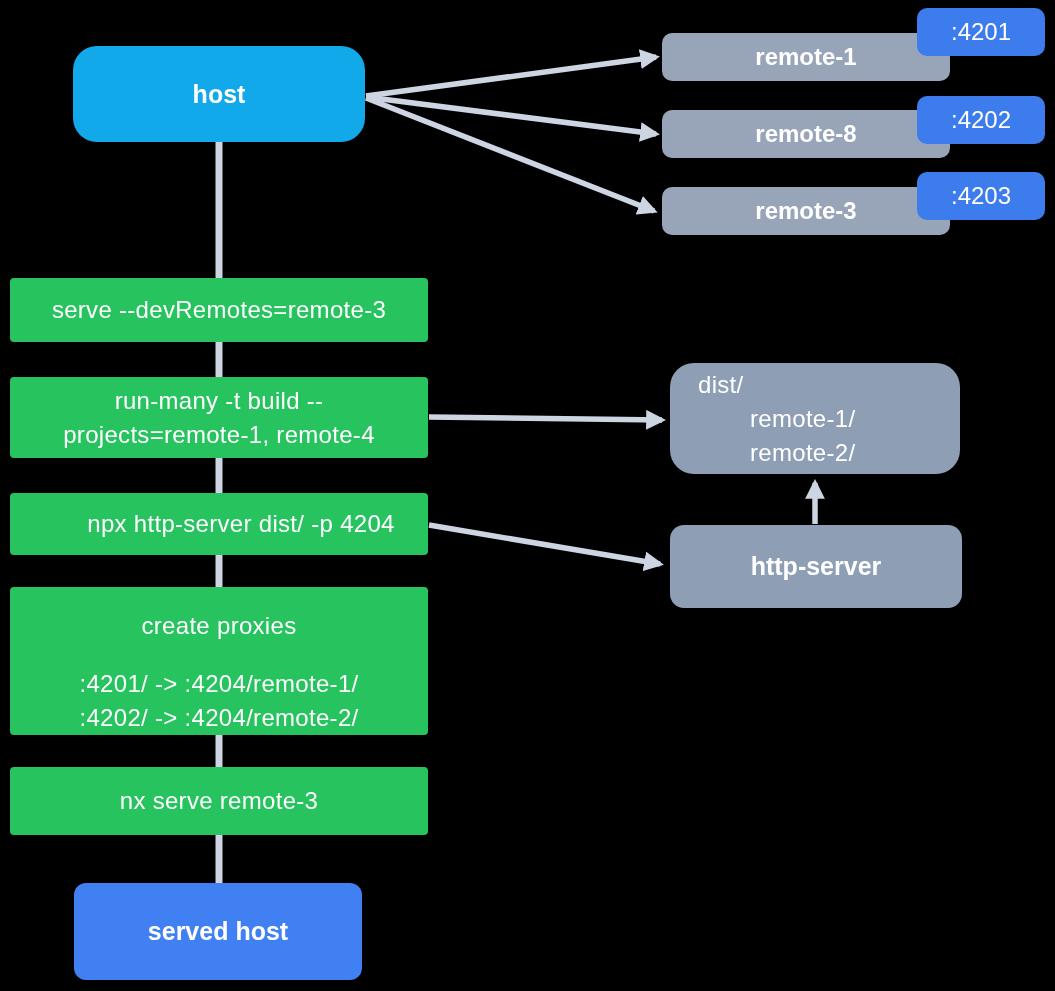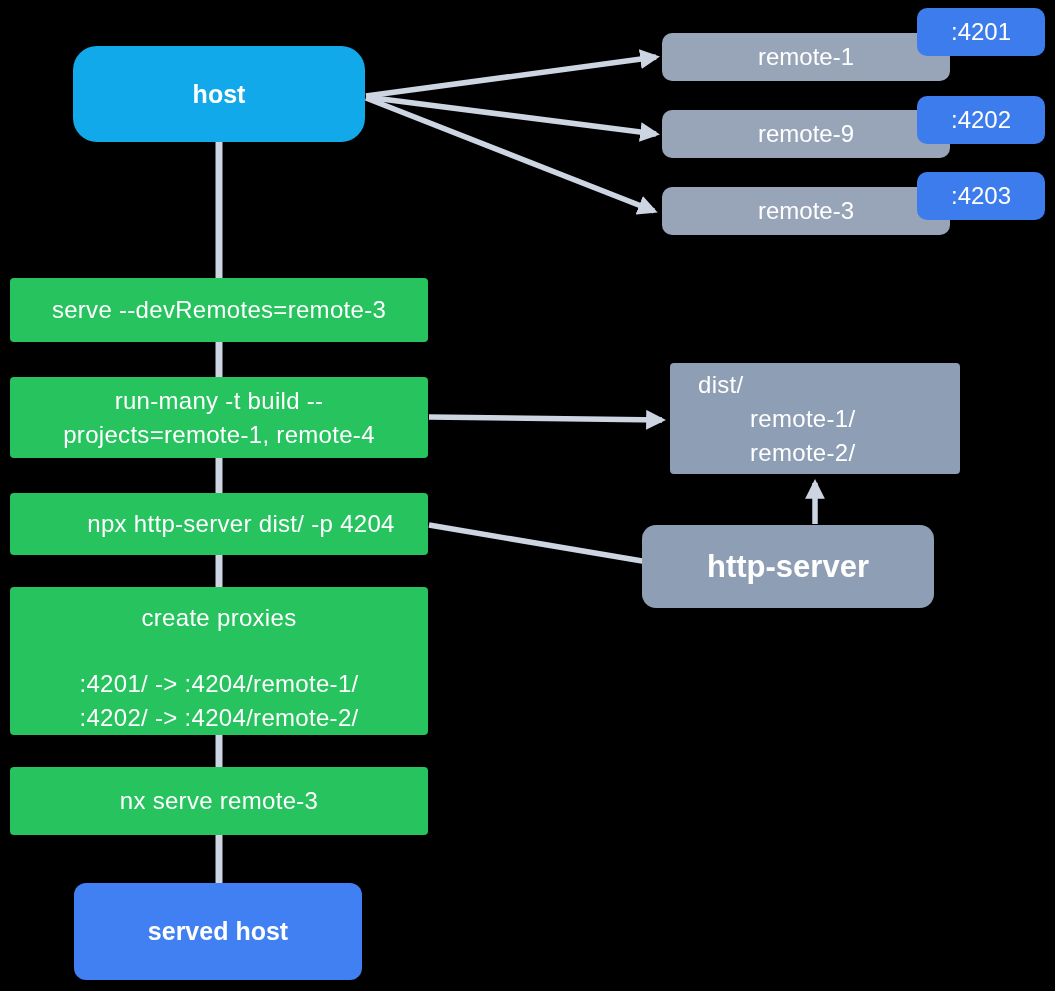--- a/index.html
+++ b/index.html
@@ -39,55 +39,55 @@
   }
   .served-host-node {
     left: 74px; top: 883px; width: 288px; height: 97px;
     background: var(--served-host-bg); border-radius: 12px;
     font-size: 25px; font-weight: bold;
   }
   .remote-box {
     position: absolute; left: 662px; width: 288px; height: 48px;
     background: var(--remote-bg); border-radius: 10px;
     display: flex; align-items: center; justify-content: center;
-    color: var(--text); font-size: 24px; font-weight: normal;
+    color: var(--text); font-size: 24px; font-weight: bold;
   }
   .port-badge {
     position: absolute; left: 917px; width: 128px; height: 48px;
     background: var(--port-badge-bg); border-radius: 10px;
     display: flex; align-items: center; justify-content: center;
     color: var(--text); font-size: 24px; text-align: right;
   }
   .step {
     position: absolute; left: 10px; width: 418px;
     background: var(--step-bg); border-radius: 4px;
     display: flex; flex-direction: column;
     align-items: center; justify-content: center;
     color: var(--text); font-size: 24px; text-align: center;
     line-height: 34px; letter-spacing: 0.3px;
   }
   .step-serve      { top: 278px; height: 64px; }
   .step-build      { top: 377px; height: 81px; }
   .step-http       { top: 493px; height: 62px; padding-left: 44px; }
-  .step-proxies    { top: 587px; height: 148px; justify-content: flex-start; padding-top: 14px; }
+  .step-proxies    { top: 587px; height: 148px; justify-content: flex-start; padding-top: 22px; }
   .step-serve-r3   { top: 767px; height: 68px; }
   .proxies-gap { height: 37px; }
   .dist-node {
     position: absolute; left: 670px; top: 363px; width: 290px; height: 111px;
-    background: var(--artifact-bg); border-radius: 4px;
+    background: var(--artifact-bg); border-radius: 24px;
     display: flex; flex-direction: column; justify-content: center;
     color: var(--text); font-size: 24px; line-height: 34px;
     padding-left: 28px; letter-spacing: 0.3px;
   }
   .dist-child { padding-left: 52px; }
   .http-server-node {
-    position: absolute; left: 642px; top: 525px; width: 292px; height: 83px;
+    position: absolute; left: 670px; top: 525px; width: 292px; height: 83px;
     background: var(--artifact-bg); border-radius: 14px;
     display: flex; align-items: center; justify-content: center;
-    color: var(--text); font-size: 31px; font-weight: bold;
+    color: var(--text); font-size: 25px; font-weight: bold;
   }
 </style>
 </head>
 <body>
 
 <div class="canvas">
 
   <svg class="wires" width="1055" height="991" viewBox="0 0 1055 991">
     <defs>
       <marker id="arrow" viewBox="0 0 10 10" refX="8" refY="5" markerWidth="3.6" markerHeight="3.6" orient="auto-start-reverse">
@@ -108,21 +108,21 @@
   </div>
 
   <div class="remote-box" style="top:33px">
     <span>remote-1</span>
   </div>
   <div class="port-badge" style="top:8px">
     <span>:4201</span>
   </div>
 
   <div class="remote-box" style="top:110px">
-    <span>remote-9</span>
+    <span>remote-8</span>
   </div>
   <div class="port-badge" style="top:96px">
     <span>:4202</span>
   </div>
 
   <div class="remote-box" style="top:187px">
     <span>remote-3</span>
   </div>
   <div class="port-badge" style="top:172px">
     <span>:4203</span>

